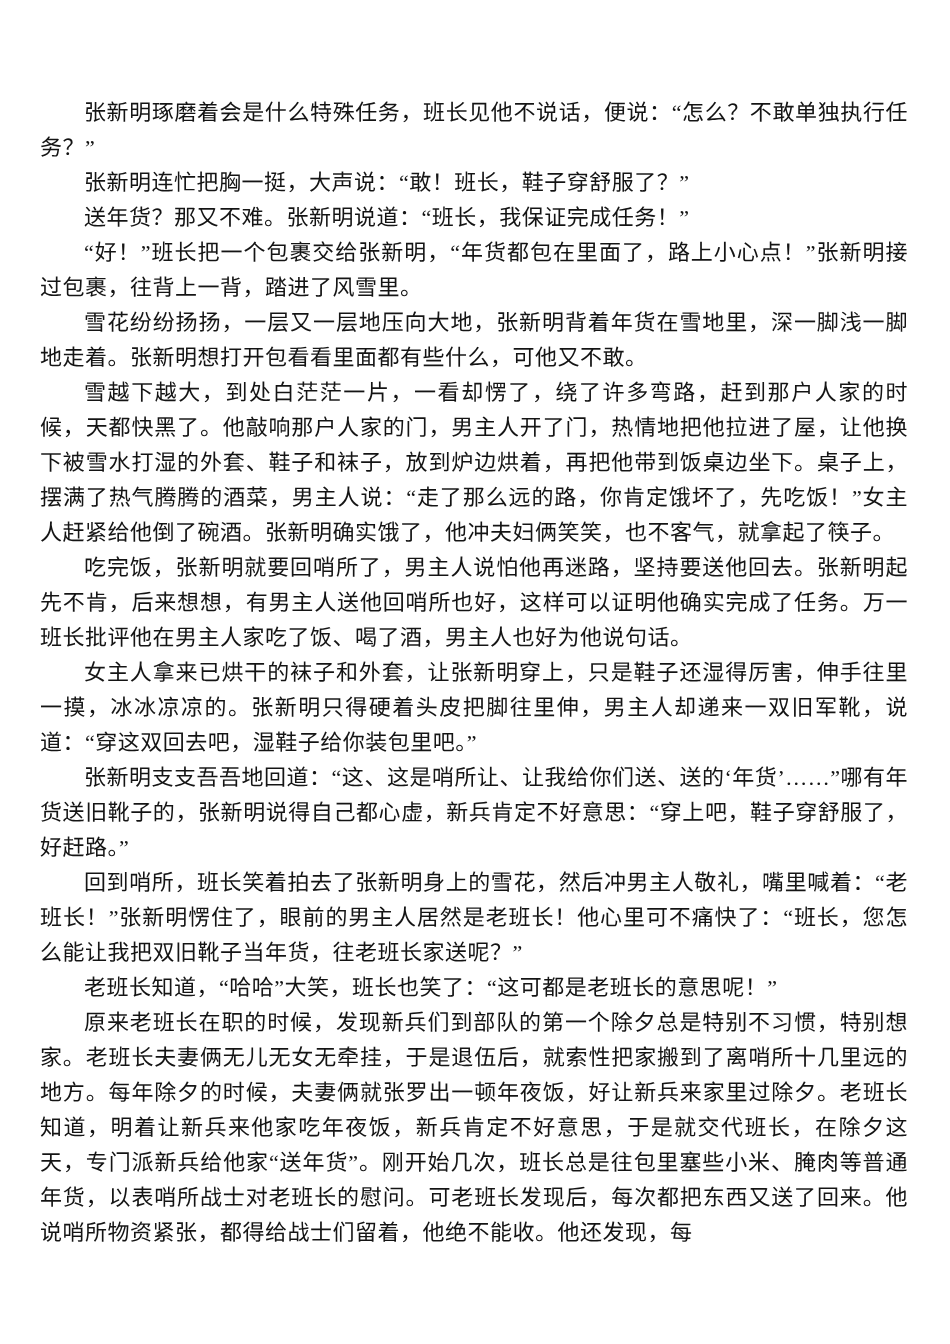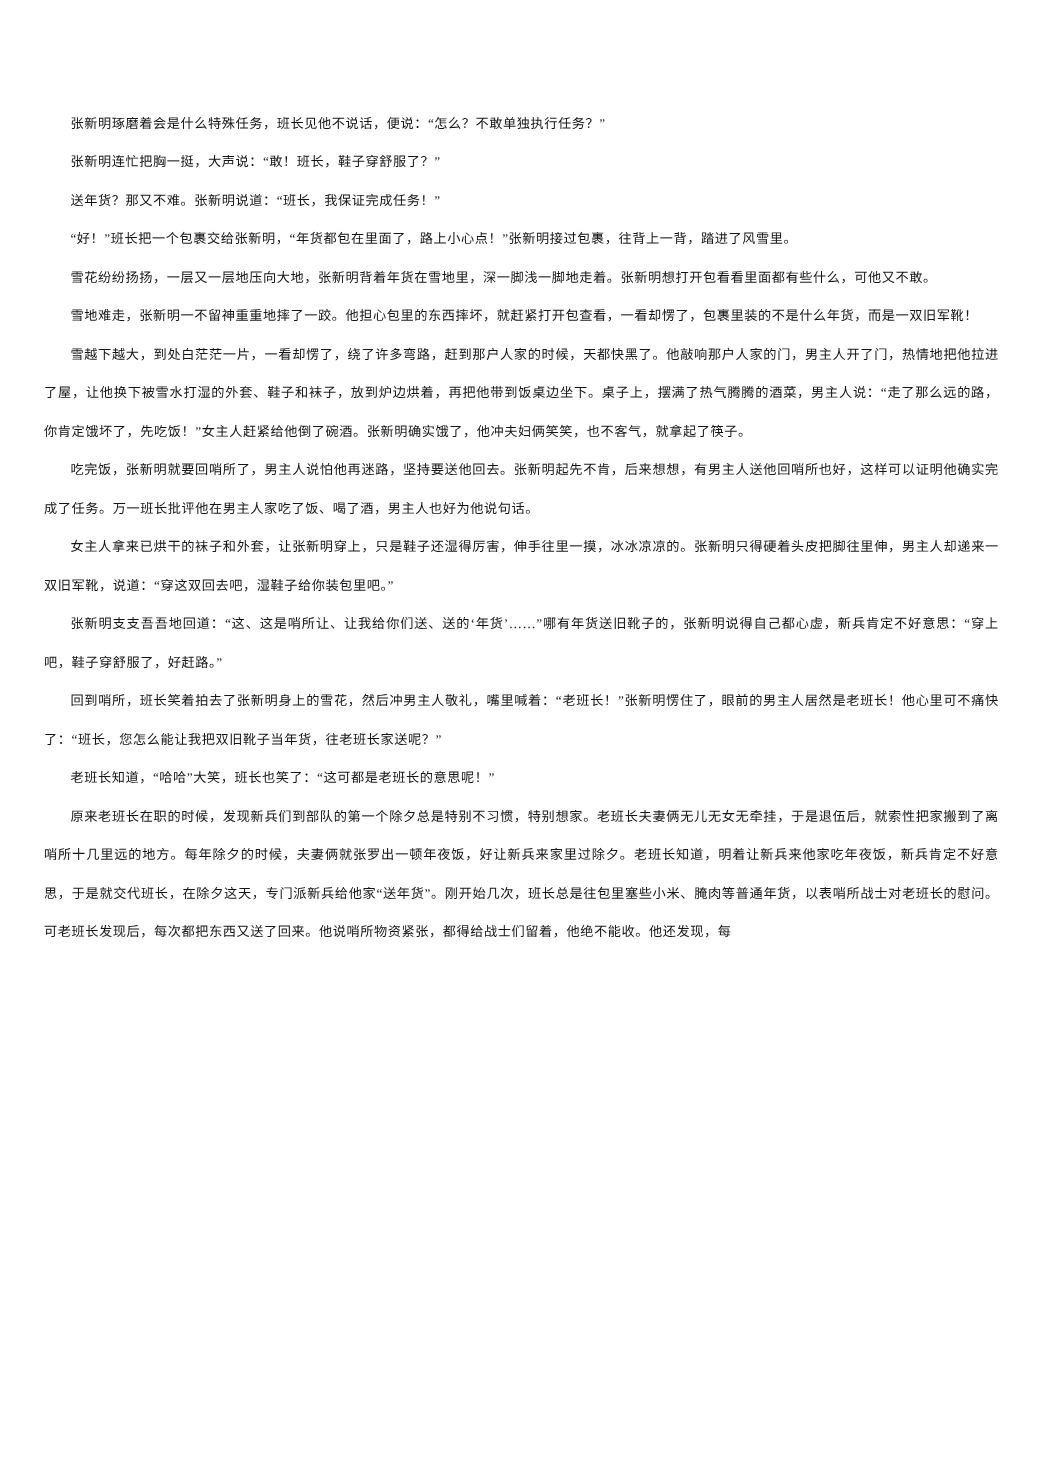--- a/index.html
+++ b/index.html
@@ -16,41 +16,40 @@
     box-sizing: border-box;
     width: 950px;
     height: 1344px;
     padding: 95px 42px 0 40px;
     background: #ffffff;
   }
   .passage p {
     margin: 0;
     padding: 0;
     font-family: "Liberation Serif", "DejaVu Serif", serif;
-    font-size: 12px;
+    font-size: 22px;
     line-height: 35px;
     letter-spacing: 0.5px;
     color: #141414;
     text-align: justify;
     text-indent: 2em;
     word-break: break-all;
   }
 </style>
 </head>
 <body>
 
 <main class="doc-page">
   <article class="passage">
 
   <p>张新明琢磨着会是什么特殊任务，班长见他不说话，便说：“怎么？不敢单独执行任务？”</p>
       <p>张新明连忙把胸一挺，大声说：“敢！班长，鞋子穿舒服了？”</p>
       <p>送年货？那又不难。张新明说道：“班长，我保证完成任务！”</p>
       <p>“好！”班长把一个包裹交给张新明，“年货都包在里面了，路上小心点！”张新明接过包裹，往背上一背，踏进了风雪里。</p>
       <p>雪花纷纷扬扬，一层又一层地压向大地，张新明背着年货在雪地里，深一脚浅一脚地走着。张新明想打开包看看里面都有些什么，可他又不敢。</p>
-      <p>雪地难走，张新明一不留神重重地摔了一跤。他担心包里的东西摔坏，就赶紧打开包查看，一看却愣了，包裹里装的不是什么年货，而是一双旧军靴！</p>
       <p>雪越下越大，到处白茫茫一片，一看却愣了，绕了许多弯路，赶到那户人家的时候，天都快黑了。他敲响那户人家的门，男主人开了门，热情地把他拉进了屋，让他换下被雪水打湿的外套、鞋子和袜子，放到炉边烘着，再把他带到饭桌边坐下。桌子上，摆满了热气腾腾的酒菜，男主人说：“走了那么远的路，你肯定饿坏了，先吃饭！”女主人赶紧给他倒了碗酒。张新明确实饿了，他冲夫妇俩笑笑，也不客气，就拿起了筷子。</p>
       <p>吃完饭，张新明就要回哨所了，男主人说怕他再迷路，坚持要送他回去。张新明起先不肯，后来想想，有男主人送他回哨所也好，这样可以证明他确实完成了任务。万一班长批评他在男主人家吃了饭、喝了酒，男主人也好为他说句话。</p>
       <p>女主人拿来已烘干的袜子和外套，让张新明穿上，只是鞋子还湿得厉害，伸手往里一摸，冰冰凉凉的。张新明只得硬着头皮把脚往里伸，男主人却递来一双旧军靴，说道：“穿这双回去吧，湿鞋子给你装包里吧。”</p>
       <p>张新明支支吾吾地回道：“这、这是哨所让、让我给你们送、送的‘年货’……”哪有年货送旧靴子的，张新明说得自己都心虚，新兵肯定不好意思：“穿上吧，鞋子穿舒服了，好赶路。”</p>
       <p>回到哨所，班长笑着拍去了张新明身上的雪花，然后冲男主人敬礼，嘴里喊着：“老班长！”张新明愣住了，眼前的男主人居然是老班长！他心里可不痛快了：“班长，您怎么能让我把双旧靴子当年货，往老班长家送呢？”</p>
       <p>老班长知道，“哈哈”大笑，班长也笑了：“这可都是老班长的意思呢！”</p>
       <p>原来老班长在职的时候，发现新兵们到部队的第一个除夕总是特别不习惯，特别想家。老班长夫妻俩无儿无女无牵挂，于是退伍后，就索性把家搬到了离哨所十几里远的地方。每年除夕的时候，夫妻俩就张罗出一顿年夜饭，好让新兵来家里过除夕。老班长知道，明着让新兵来他家吃年夜饭，新兵肯定不好意思，于是就交代班长，在除夕这天，专门派新兵给他家“送年货”。刚开始几次，班长总是往包里塞些小米、腌肉等普通年货，以表哨所战士对老班长的慰问。可老班长发现后，每次都把东西又送了回来。他说哨所物资紧张，都得给战士们留着，他绝不能收。他还发现，每</p>
     </article>
 </main>
 

